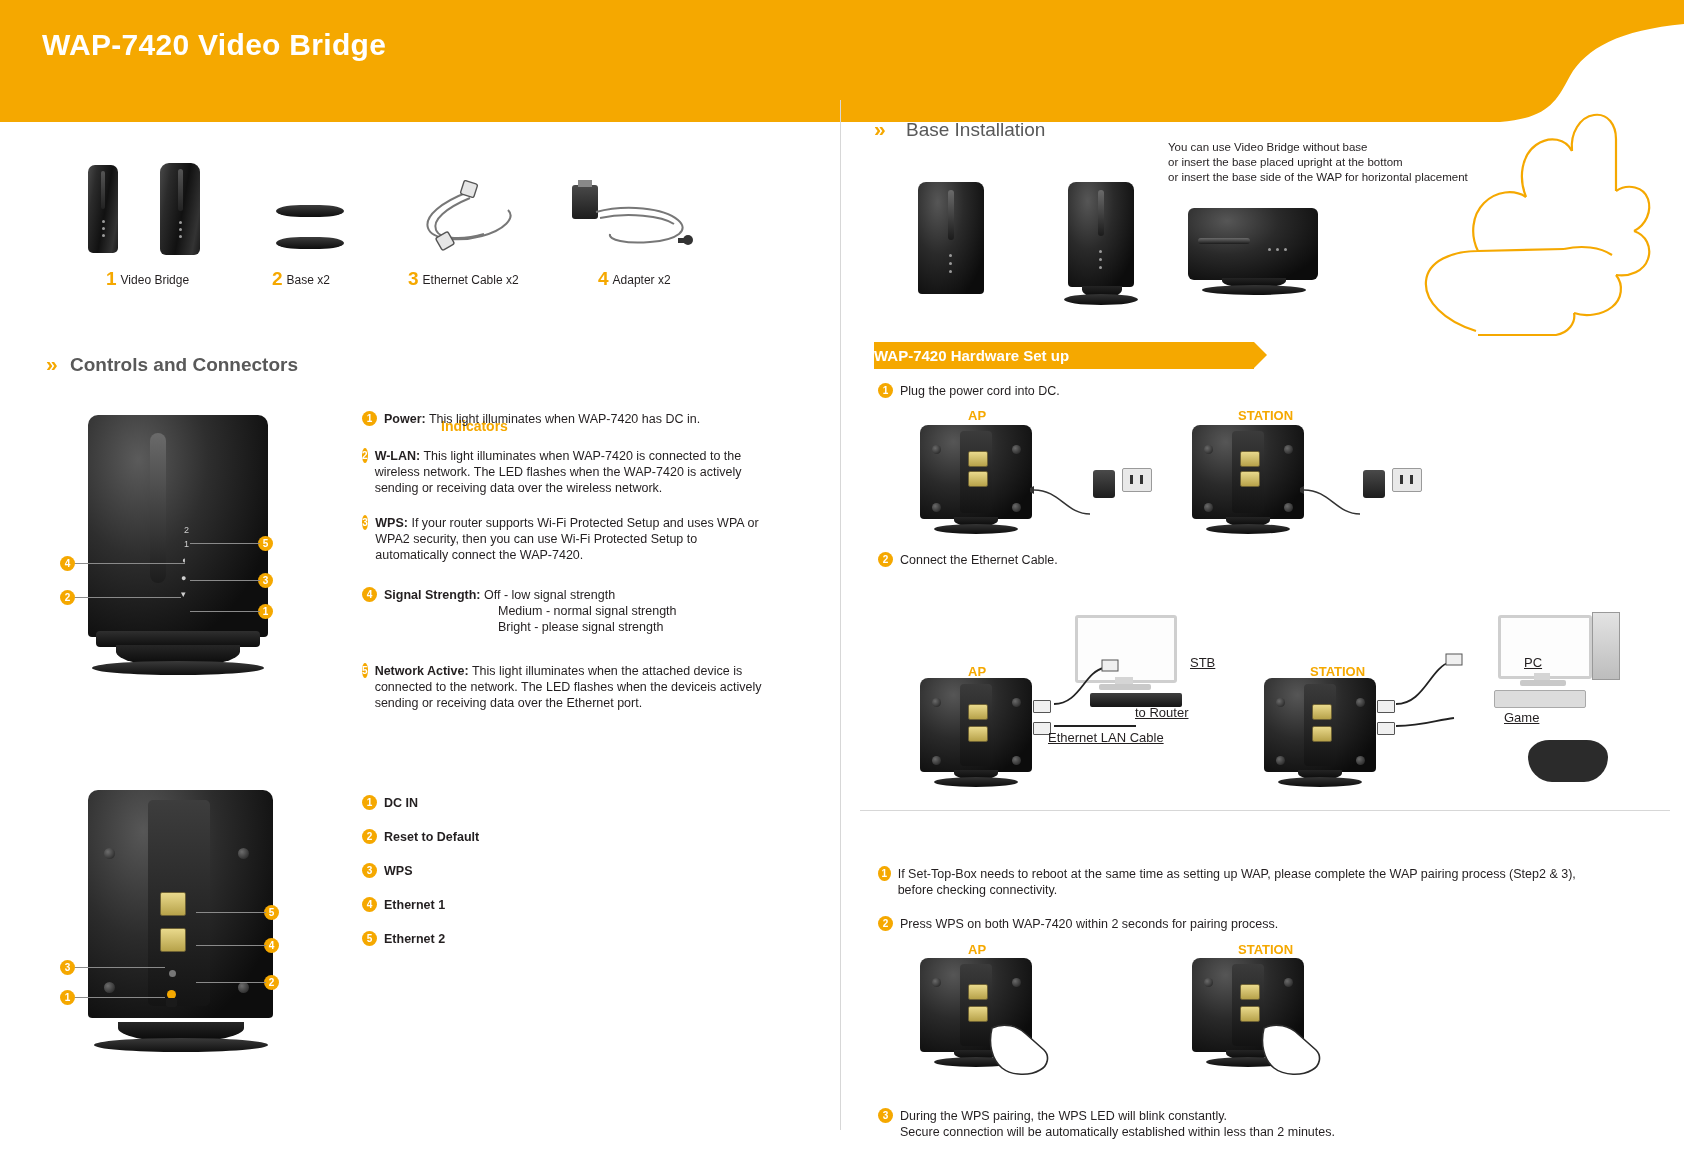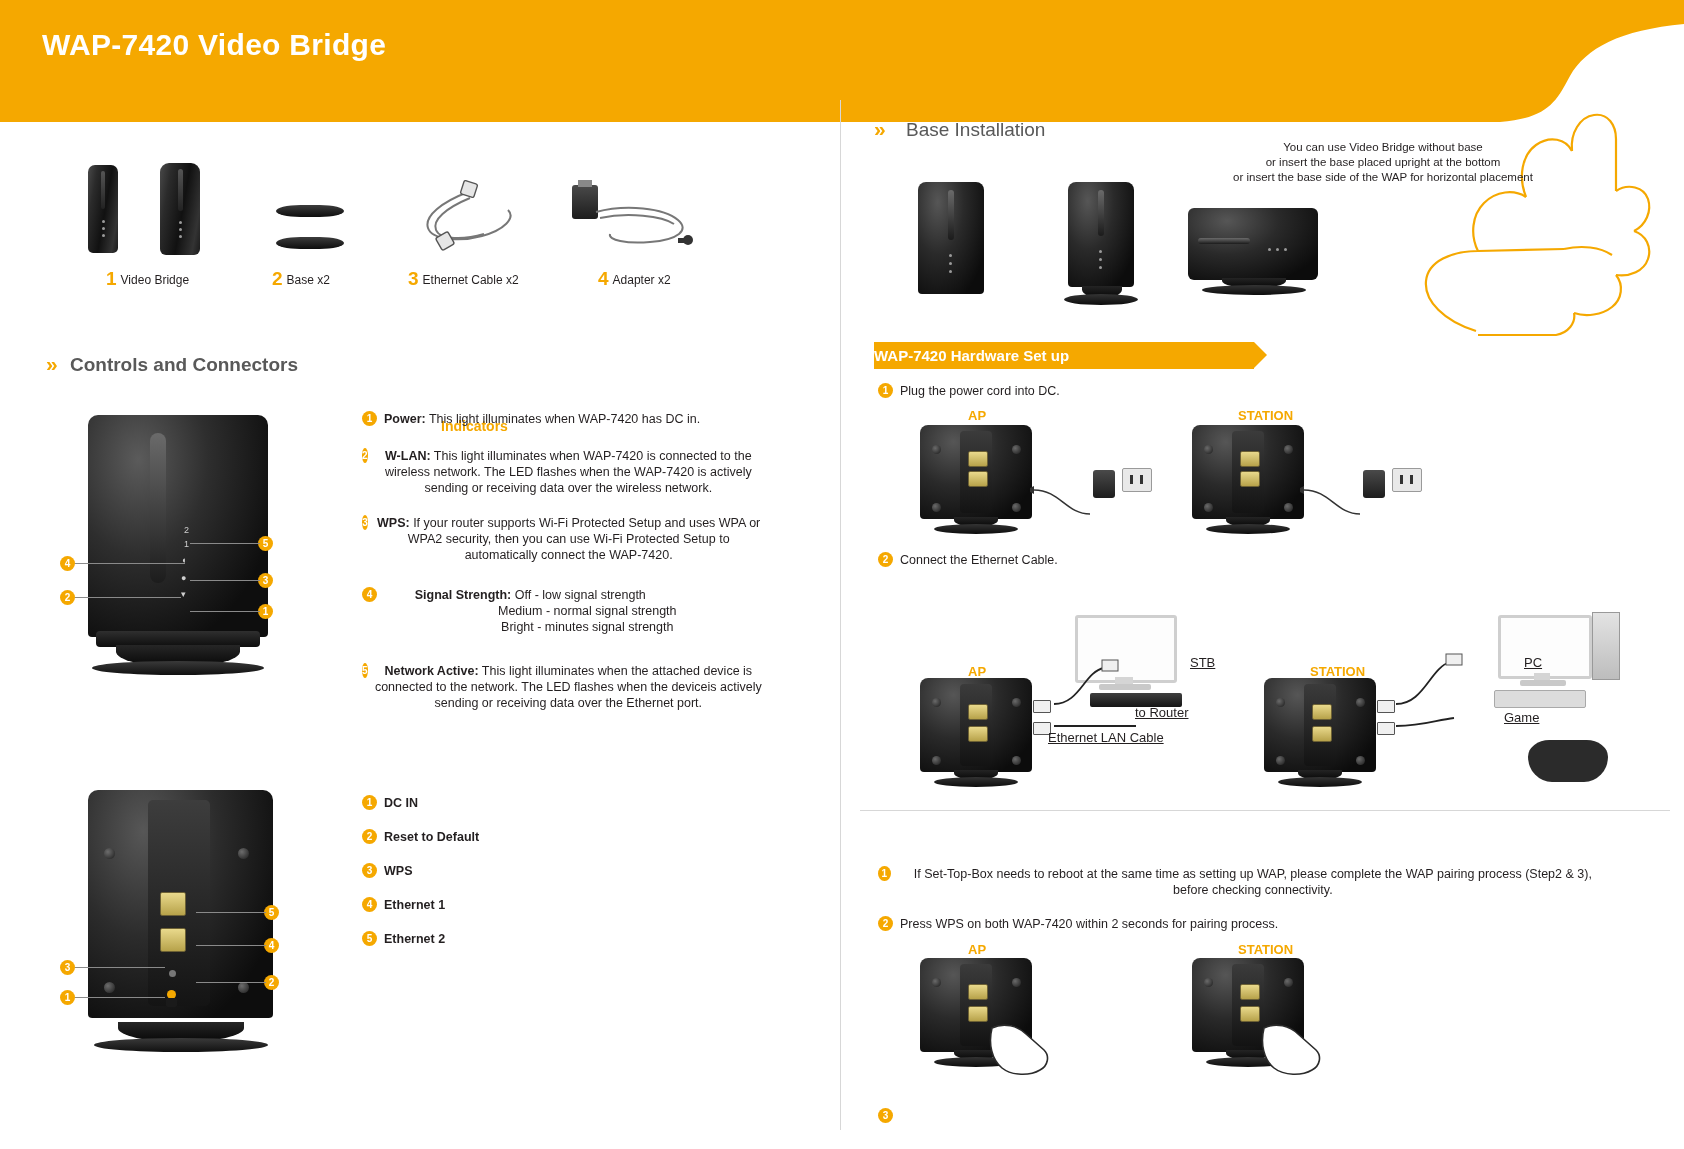--- a/index.html
+++ b/index.html
@@ -4,21 +4,21 @@
 <style>
   html,body{margin:0;padding:0;}
   body{
     width:1684px;height:1149px;
     background:#ffffff;
     font-family:"Liberation Sans", sans-serif;
     color:#231f20;
     position:relative;
     overflow:hidden;
   }
-  .sheet{position:absolute;inset:0;text-align:center;}
+  .sheet{position:absolute;inset:0;}
   .header-curve{
     position:absolute;left:0;top:0;width:1684px;height:150px;
     background:#f5a800;
     clip-path:path("M0,0 L1684,0 L1684,24 C1620,30 1586,48 1570,76 C1556,102 1548,118 1500,122 L0,122 Z");
   }
   .header-title{
     position:absolute;left:42px;top:28px;
     font-size:30px;font-weight:bold;color:#ffffff;letter-spacing:.3px;
   }
   .qsg{
@@ -326,21 +326,21 @@
   <div class="dot-label" style="left:362px;top:515px;width:400px;">
     <span class="num-badge">3</span>
     <span class="txt"><b>WPS:</b><span> If your router supports Wi-Fi Protected Setup and uses WPA or WPA2 security, then you can use Wi-Fi Protected Setup to automatically connect the WAP-7420.</span></span>
   </div>
 
   <div class="dot-label" style="left:362px;top:587px;width:400px;">
     <span class="num-badge">4</span>
     <span class="txt">
       <b>Signal Strength:</b><span> Off - low signal strength</span><br>
       <span style="display:inline-block;margin-left:114px;">Medium - normal signal strength</span><br>
-      <span style="display:inline-block;margin-left:114px;">Bright - minutes signal strength</span>
+      <span style="display:inline-block;margin-left:114px;">Bright - please signal strength</span>
     </span>
   </div>
 
   <div class="dot-label" style="left:362px;top:663px;width:400px;">
     <span class="num-badge">5</span>
     <span class="txt"><b>Network Active:</b><span> This light illuminates when the attached device is connected to the network. The LED flashes when the deviceis actively sending or receiving data over the Ethernet port.</span></span>
   </div>
 
   <div class="panel-title" style="left:132px;top:792px;">Rear Panel</div>
   <div class="rp">
@@ -607,15 +607,17 @@
     <div class="ped" style="left:14px;top:99px;width:84px;height:10px;"></div>
   </div>
   <svg style="position:absolute;left:1258px;top:1020px;width:90px;height:70px;" viewBox="0 0 90 70">
     <g fill="#ffffff" stroke="#2b2b2b" stroke-width="1.6">
       <path d="M6,8 C18,2 32,6 40,14 L58,30 C64,36 62,46 54,50 C44,56 26,56 16,48 C6,40 2,24 6,8 Z"></path>
     </g>
   </svg>
 
   <div class="dot-label" style="left:878px;top:1108px;width:740px;">
     <span class="num-badge">3</span>
+    <span class="txt" style="white-space:pre-line;">During the WPS pairing, the WPS LED will blink constantly.
+Secure connection will be automatically established within less than 2 minutes.</span>
   </div>
 
 </div>
 
 </body></html>

